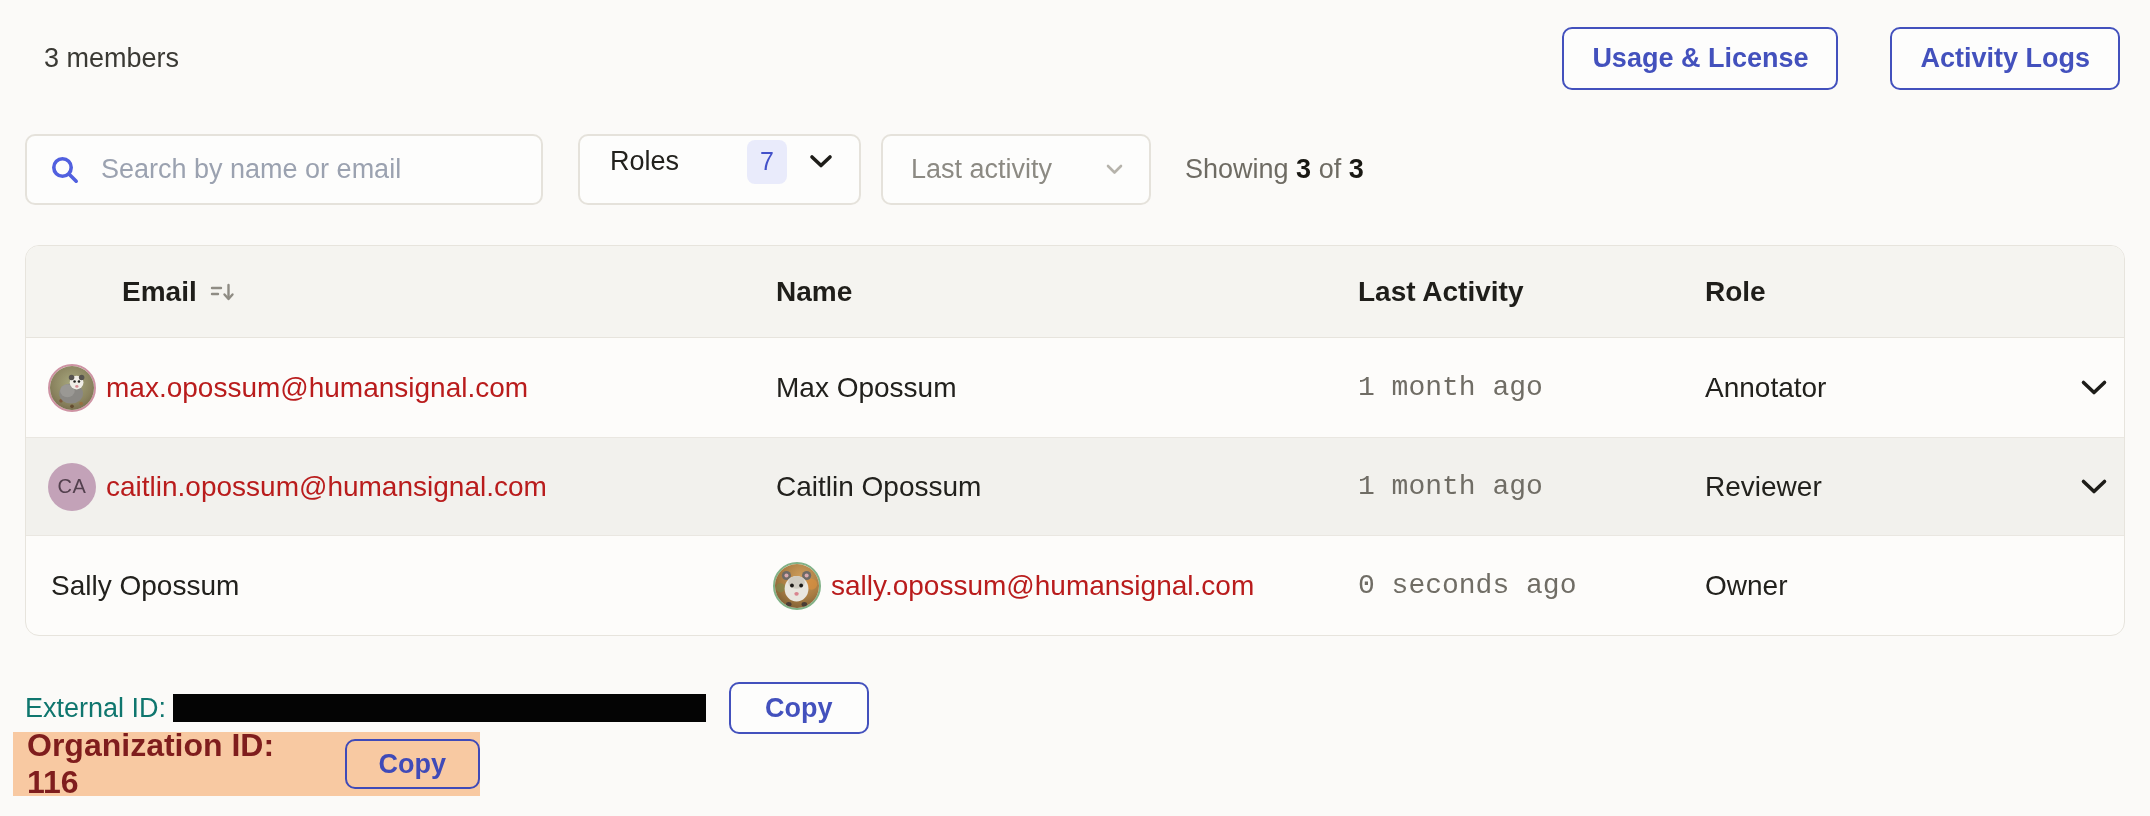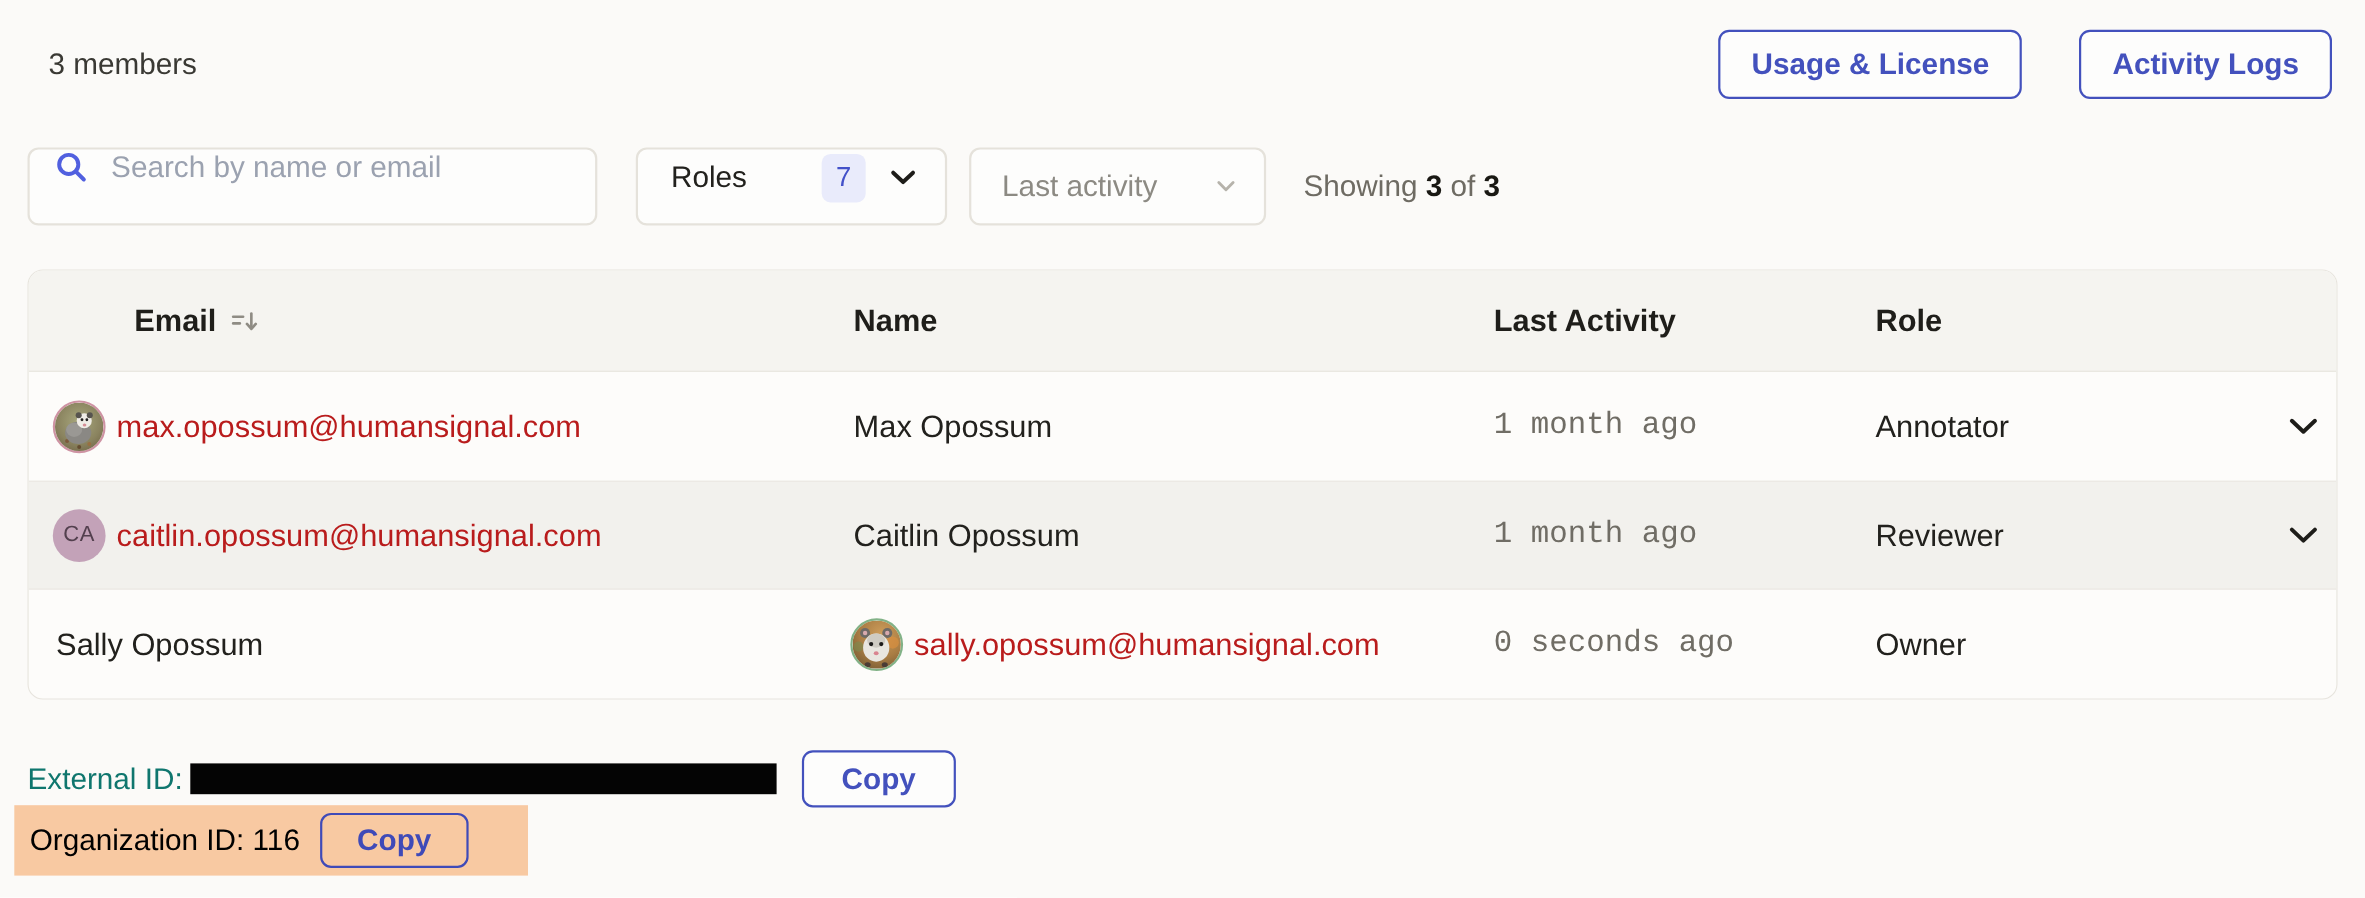--- a/index.html
+++ b/index.html
@@ -38,21 +38,21 @@
 
   
   .filters{
     display:flex;align-items:center;
     margin:44px 30px 0 25px;height:71px;
   }
   .search-box{
     width:518px;height:71px;
     background:#fdfdfc;
     border:2px solid #e5e2db;border-radius:10px;
-    display:flex;align-items:flex-start;
+    display:flex;align-items:center;
     padding:0 20px 0 22px;
   }
   .search-box input{
     border:none;outline:none;background:transparent;
     font-size:27px;color:#22211d;width:100%;
     font-family:"Liberation Sans",sans-serif;
     margin-left:18px;
   }
   .search-box input::placeholder{color:#9ba2b0;}
   .control{
@@ -142,21 +142,21 @@
     cursor:pointer;
   }
   .external-row .btn-copy{margin-left:23px;background:#fdfdfc;}
   .org-row{
     margin:-2px 0 0 13px;
     width:467px;height:64px;
     background:#f8c9a2;
     display:flex;align-items:center;
     padding-left:14px;
   }
-  .org-label{font-size:27px;color:#000000;}
+  .org-label{font-size:32px;color:#7f1d1d;font-weight:bold;}
   .org-row .btn-copy{margin-left:18px;height:50px;padding:0 32px;border-color:#3f4ab8;color:#3f4ab8;}
 </style>
 </head>
 <body>
 
 <div class="page">
 
   <div class="header">
     <span class="member-count">3 members</span>
     <div class="header-actions">

